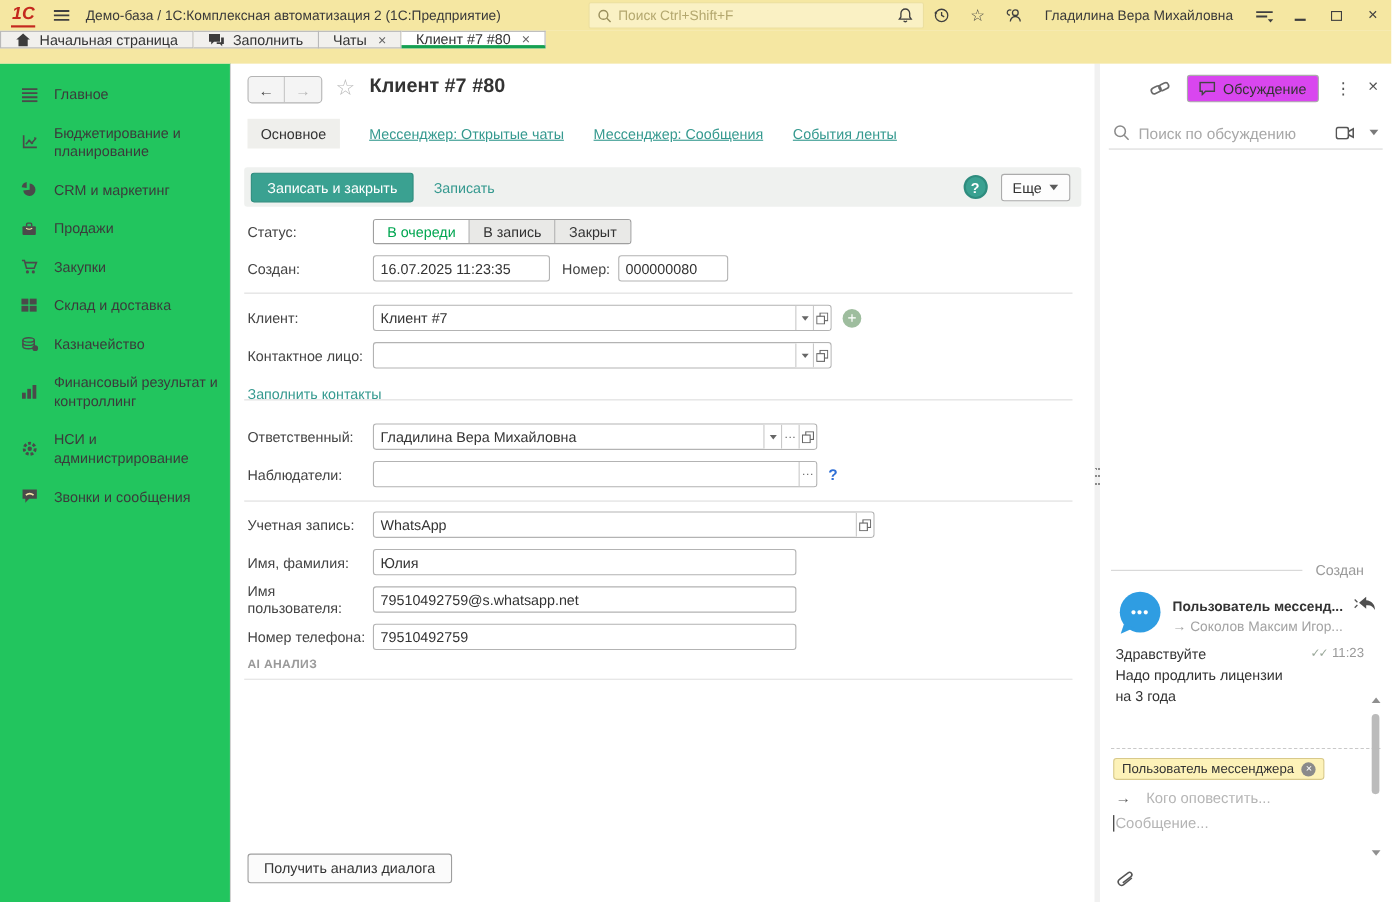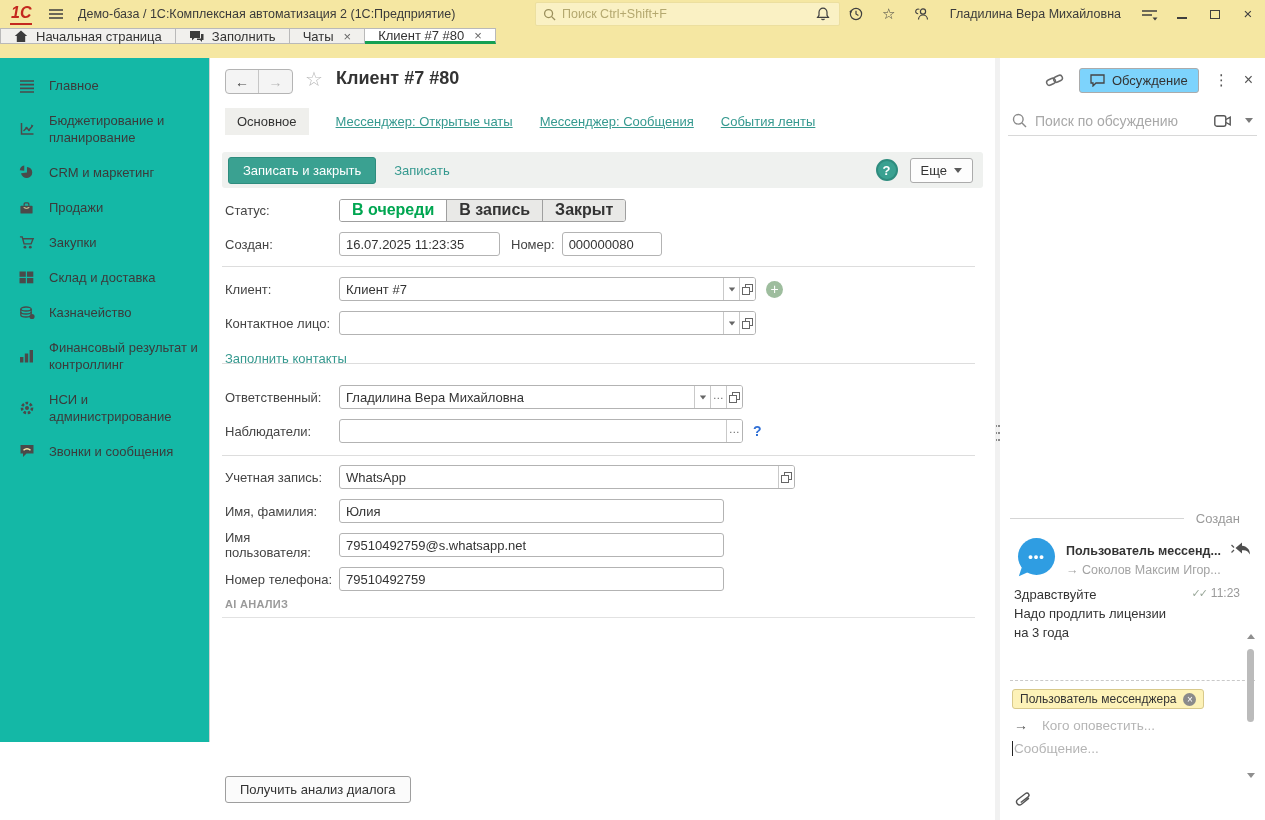--- a/index.html
+++ b/index.html
@@ -23,21 +23,21 @@
   .svgic { display:block; }
 
   
   .tabbar { position:absolute; left:0; top:28px; width:1265px; height:30px; background:#f5e7a2; display:flex; }
   .tab { height:16px; display:flex; align-items:center; gap:8px; padding:0 13px; background:#f1f0ed; border:1px solid #b9b9b9; border-left:none; font-size:13px; color:#333; }
   .tab:first-child { border-left:1px solid #b9b9b9; }
   .tab.active { background:#fff; border-bottom:3px solid #15a052; padding-bottom:0; }
   .tab .tab-x { color:#666; font-size:13px; margin-left:2px; }
 
   
-  .sidebar { position:absolute; left:0; top:58px; width:210px; height:684px; background:#14b8a6; border-right:1px solid #d2d2d2; padding-top:10px; }
+  .sidebar { position:absolute; left:0; top:58px; width:210px; height:762px; background:#22c55e; border-right:1px solid #d2d2d2; padding-top:10px; }
   .side-item { display:flex; align-items:center; gap:14px; padding:9px 10px 9px 18px; cursor:pointer; }
   .side-item .sic { width:17px; flex:none; display:flex; justify-content:center; }
   .side-item .slabel { font-size:13px; color:#3b3b3b; line-height:17px; }
 
   
   .main { position:absolute; left:210px; top:58px; width:785px; height:762px; background:#fff; }
   .navpair { position:absolute; left:15px; top:11px; display:flex; border:1px solid #b4b4b4; border-radius:4px; overflow:hidden; background:#f4f4f4; }
   .navpair .nbtn { width:33px; height:23px; display:flex; align-items:center; justify-content:center; font-size:14px; }
   .navpair .nbtn:first-child { border-right:1px solid #c6c6c6; color:#444; }
   .navpair .nbtn:last-child { color:#b5b5b5; }
@@ -54,21 +54,21 @@
   .tb-right { margin-left:auto; display:flex; align-items:center; gap:12px; }
   .help-circle { width:22px; height:22px; border-radius:50%; background:#3aa191; color:#fff; font-size:13px; font-weight:bold; display:flex; align-items:center; justify-content:center; border:2px solid #2e8c7e; }
   .btn-more { background:#fdfdfd; border:1px solid #ababab; border-radius:3px; font-size:13px; color:#333; padding:4px 10px; display:flex; align-items:center; gap:7px; cursor:pointer; font-family:inherit; }
   .tri-down { width:0; height:0; border-left:4px solid transparent; border-right:4px solid transparent; border-top:5px solid #5b5b5b; }
 
   .frow { position:absolute; left:15px; display:flex; align-items:center; height:24px; }
   .flabel { width:114px; flex:none; font-size:13px; color:#444; }
   .sep { position:absolute; left:12px; right:20px; border-top:1px solid #ddd; }
 
   .seg { display:flex; border:1px solid #9f9f9f; border-radius:3px; overflow:hidden; height:23px; }
-  .seg-btn { border:none; border-right:1px solid #9f9f9f; background:#e9e9e7; color:#333; font-size:16px; padding:0 12px; cursor:pointer; font-family:inherit;font-weight:bold; }
+  .seg-btn { border:none; border-right:1px solid #9f9f9f; background:#e9e9e7; color:#333; font-size:13px; padding:0 12px; cursor:pointer; font-family:inherit; }
   .seg-btn:last-child { border-right:none; }
   .seg-btn.selected { background:#fff; color:#00a651; }
 
   .field { display:flex; align-items:stretch; border:1px solid #b3b3b3; border-radius:3px; background:#fff; height:24px; overflow:hidden; }
   .field input { border:0; outline:0; flex:1; min-width:0; padding:0 6px; font-size:13px; color:#333; font-family:inherit; background:transparent; }
   .fbtn { width:16px; flex:none; display:flex; align-items:center; justify-content:center; border-left:1px solid #c9c9c9; color:#555; font-size:9px; cursor:pointer; background:#fff; }
   .fbtn.dots { font-size:11px; letter-spacing:0.5px; color:#666; padding-bottom:4px; }
   .plus-circle { width:17px; height:17px; border-radius:50%; background:#9ebd9e; color:#fff; font-size:14px; line-height:16px; text-align:center; margin-left:10px; cursor:pointer; }
   .blue-q { color:#2f6fd6; font-weight:bold; font-size:14px; margin-left:10px; cursor:pointer; }
 
@@ -78,21 +78,21 @@
   
   .splitter { position:absolute; left:995px; top:58px; width:5px; height:762px; background:#f1f1f1; }
   .split-dots { position:absolute; left:0px; top:365px; width:5px; height:22px;
     background:radial-gradient(circle 1px at 1.5px 3px, #8a8a8a 99%, transparent), radial-gradient(circle 1px at 4px 3px, #8a8a8a 99%, transparent),
                radial-gradient(circle 1px at 1.5px 10px, #8a8a8a 99%, transparent), radial-gradient(circle 1px at 4px 10px, #8a8a8a 99%, transparent),
                radial-gradient(circle 1px at 1.5px 17px, #8a8a8a 99%, transparent), radial-gradient(circle 1px at 4px 17px, #8a8a8a 99%, transparent); }
 
   
   .rpanel { position:absolute; left:1000px; top:58px; width:265px; height:762px; background:#fff; }
   .rp-header { position:absolute; left:0; right:12px; top:8px; height:28px; display:flex; align-items:center; justify-content:flex-end; gap:15px; }
-  .disc-btn { display:flex; align-items:center; gap:7px; border:1px solid #ababab; background:#7dd3fc; border-radius:3px; padding:4px 10px; font-size:13px; color:#333; cursor:pointer; font-family:inherit; }
+  .disc-btn { display:flex; align-items:center; gap:7px; border:1px solid #ababab; background:#d946ef; border-radius:3px; padding:4px 10px; font-size:13px; color:#333; cursor:pointer; font-family:inherit; }
   .rp-dots { font-size:15px; color:#555; letter-spacing:0; }
   .rp-close { font-size:16px; color:#555; }
   .rp-search { position:absolute; left:8px; right:8px; top:48px; height:30px; border-bottom:1px solid #d8d8d8; display:flex; align-items:center; gap:8px; padding:0 4px; }
   .rp-search .ph { flex:1; font-size:14px; color:#a8a8a8; }
   .chev { width:0; height:0; border-left:4.5px solid transparent; border-right:4.5px solid transparent; border-top:5px solid #7a7a7a; margin-left:6px; }
 
   .today { position:absolute; left:10px; right:25px; top:453px; display:flex; align-items:center; }
   .today .line { flex:1; height:1px; background:#d5d5d5; }
   .today .tlabel { font-size:13px; color:#9a9a9a; margin-left:12px; }
 

